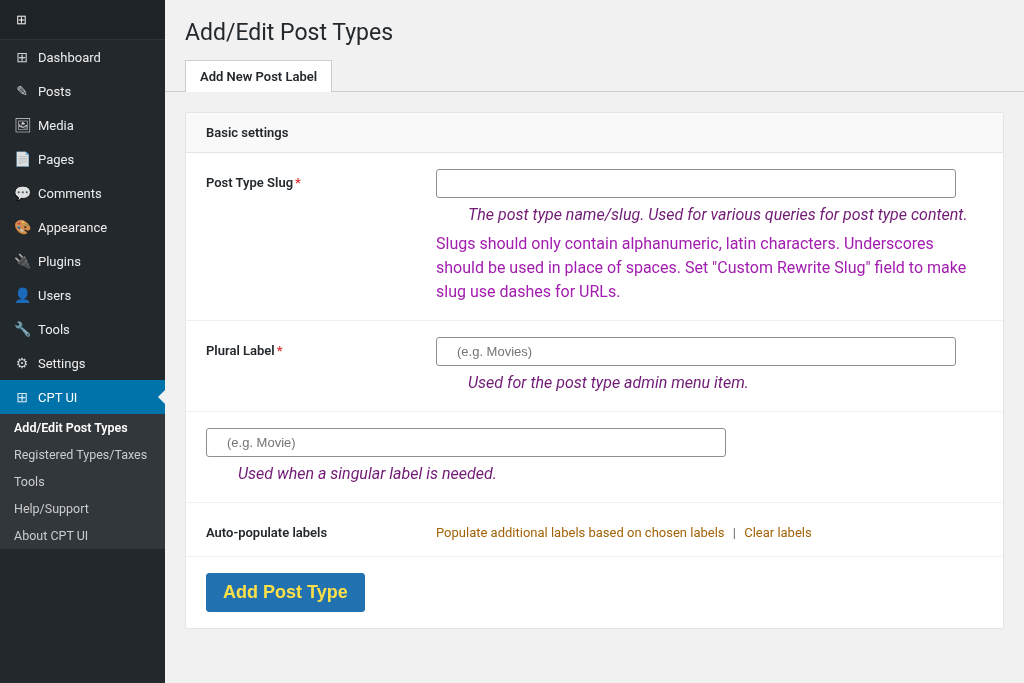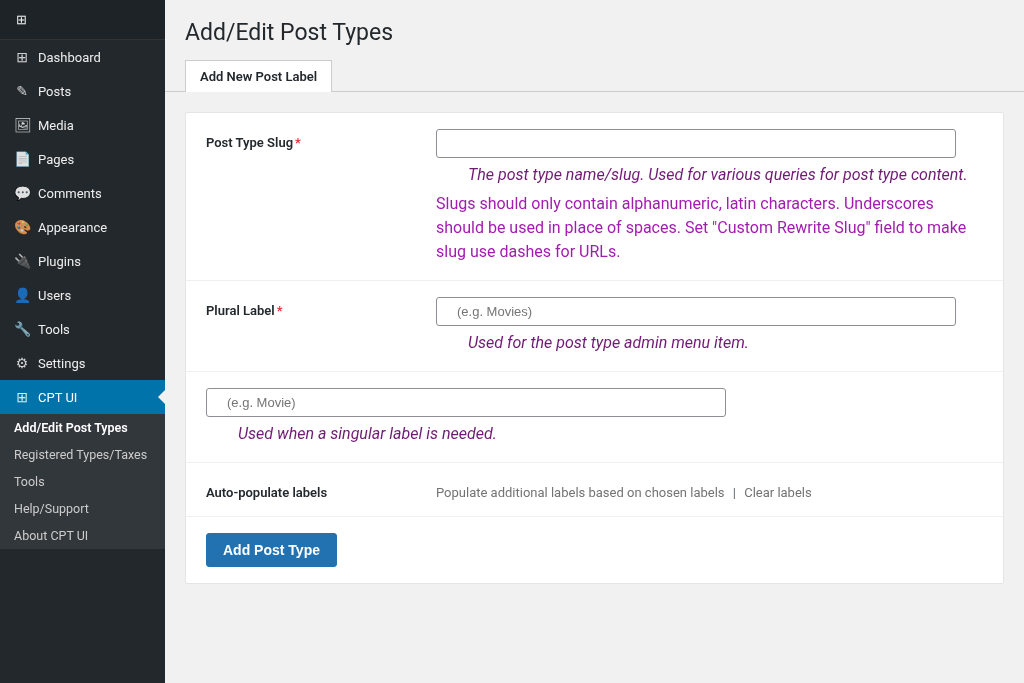--- a/index.html
+++ b/index.html
@@ -159,37 +159,37 @@
       margin-left: 32px;
     }
     .field-note {
       font-size: 16px;
       color: #a21caf;
       margin-top: 5px;
       line-height: 1.5;
     }
     .auto-populate-links { padding-top: 6px; }
     .auto-populate-links a {
-      color: #737373;
+      color: #a16207;
       text-decoration: none;
       font-size: 13px;
     }
     .auto-populate-links .separator { color: #646970; margin: 0 5px; }
 
     
     .submit-area {
       padding: 16px 20px;
     }
     .btn-primary {
       background: #2271b1;
-      color: #ffffff;
+      color: #fde047;
       border: 1px solid #2271b1;
       border-radius: 3px;
       padding: 8px 16px;
-      font-size: 14px;
+      font-size: 18px;
       font-weight: 600;
       cursor: pointer;
     }
   </style>
 </head>
 <body>
 
 <nav id="sidebar">
   <div class="sidebar-logo">
     <span>⊞</span>
@@ -252,20 +252,21 @@
   <div class="page-header">
     <h1 class="page-title">Add/Edit Post Types</h1>
   </div>
 
   <div class="tabs-bar">
     <div class="tab-item active">Add New Post Label</div>
   </div>
 
   <div class="content-area">
     <div class="form-card">
+      <div class="section-header">Basic settings</div>
 
       <div class="form-row">
         <div class="form-label">
           <span>Post Type Slug</span><span class="required-star">*</span>
         </div>
         <div class="form-field">
           <input type="text" class="form-input" placeholder="" style="">
           <div class="field-hint">The post type name/slug. Used for various queries for post type content.</div>
           <div class="field-note">Slugs should only contain alphanumeric, latin characters. Underscores should be used in place of spaces. Set "Custom Rewrite Slug" field to make slug use dashes for URLs.</div>
         </div>

